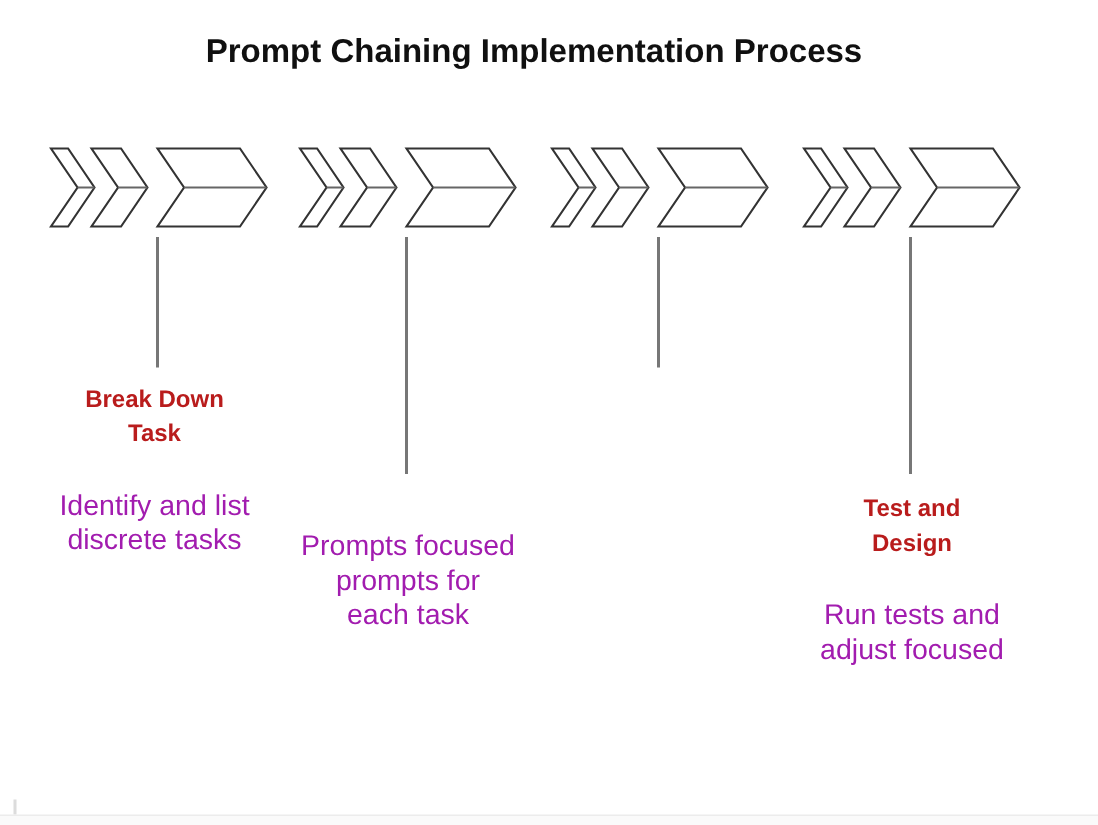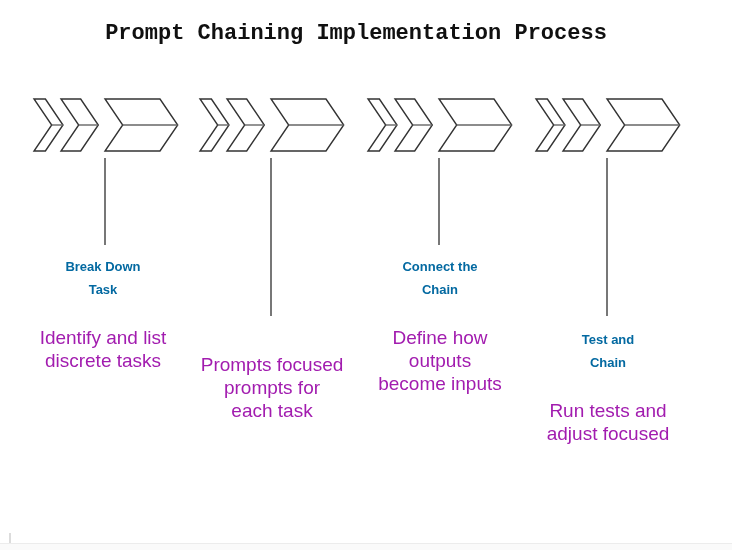--- a/index.html
+++ b/index.html
@@ -2,38 +2,38 @@
 <html><head>
 <meta charset="utf-8">
 <style>
   html,body { margin:0; padding:0; background:#fff; }
   .canvas {
     position:relative; width:732px; height:550px; background:#ffffff;
     font-family:"Liberation Sans", sans-serif; overflow:hidden;
   }
   .diagram-title {
     position:absolute; top:21px; left:0; width:712px; margin:0;
-    text-align:center; font-size:22px; font-weight:bold; color:#101010;font-family:Liberation Mono, monospace;
+    text-align:center; font-size:22px; font-weight:bold; color:#101010;
   }
   .chevrons { position:absolute; top:97px; width:148px; height:56px; }
   .p1 { left:32px; }  .p2 { left:198px; }  .p3 { left:366px; }  .p4 { left:534px; }
 
   .connector { position:absolute; width:2px; background:#777777; }
   .c1 { left:104px; top:158px; height:87px; }
   .c2 { left:270px; top:158px; height:158px; }
   .c3 { left:438px; top:158px; height:87px; }
   .c4 { left:606px; top:158px; height:158px; }
 
   .label { position:absolute; width:176px; text-align:center; }
   .l1 { left:15px;  top:255px; }
   .l2 { left:184px; top:328px; }
   .l3 { left:352px; top:255px; }
   .l4 { left:520px; top:328px; }
   .step-title {
-    font-size:13px; font-weight:bold; line-height:23px; color:#0369a1;
+    font-size:16px; font-weight:bold; line-height:23px; color:#b91c1c;
     white-space:pre-line;
   }
   .step-desc {
     font-size:19px; line-height:23px; color:#a21caf;
     white-space:pre-line; margin-top:25px;
   }
 
   .footer-tick   { position:absolute; left:9px; top:533px; width:2px; height:10px; background:#dcdcdc; }
   .footer-divider{ position:absolute; left:0; top:543px; width:732px; height:1px; background:#ececec; }
   .footer-area   { position:absolute; left:0; top:544px; width:732px; height:6px; background:#fafafa; }
@@ -96,30 +96,25 @@
 discrete tasks</div>
   </div>
 
   <div class="label l2">
     <div class="step-desc">Prompts focused
 prompts for
 each task</div>
   </div>
 
   <div class="label l3">
-    <div class="step-title">Connect the
-Chain</div>
-    <div class="step-desc">Define how
-outputs
-become inputs</div>
   </div>
 
   <div class="label l4">
     <div class="step-title">Test and
-Chain</div>
+Design</div>
     <div class="step-desc">Run tests and
 adjust focused</div>
   </div>
 
   <div class="footer-tick"></div>
   <div class="footer-divider"></div>
   <div class="footer-area"></div>
 
 </div>
 

